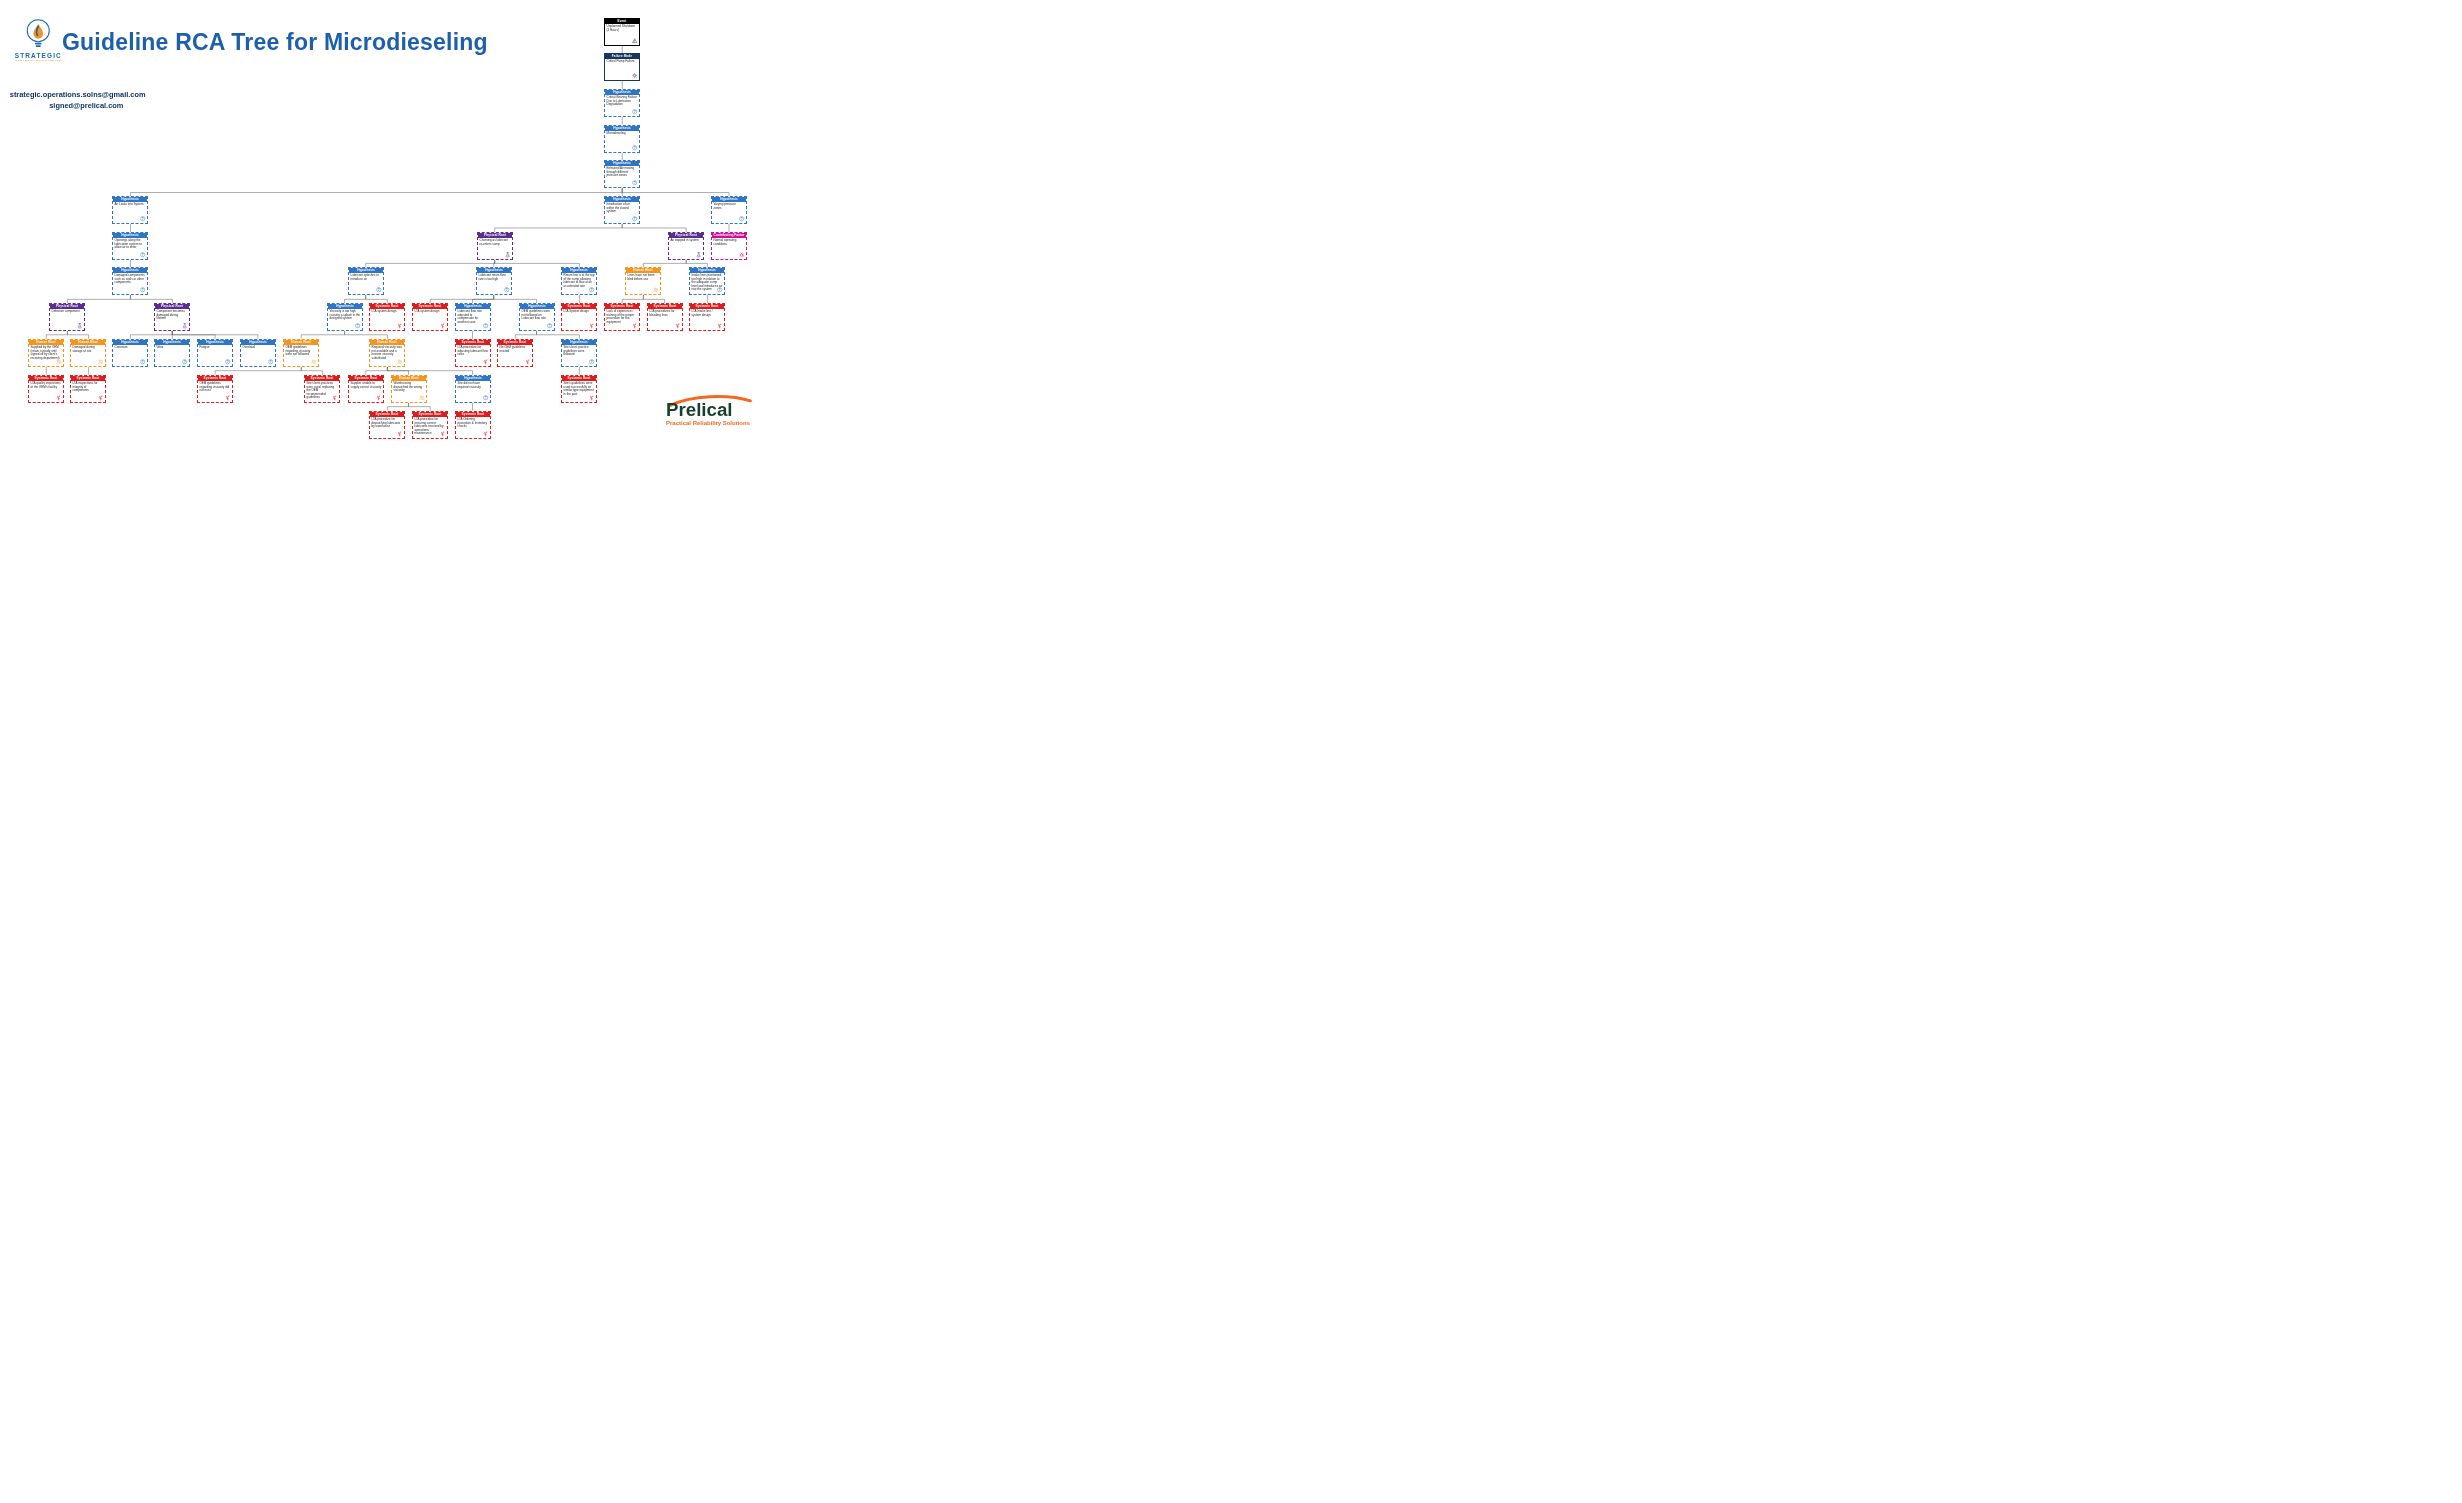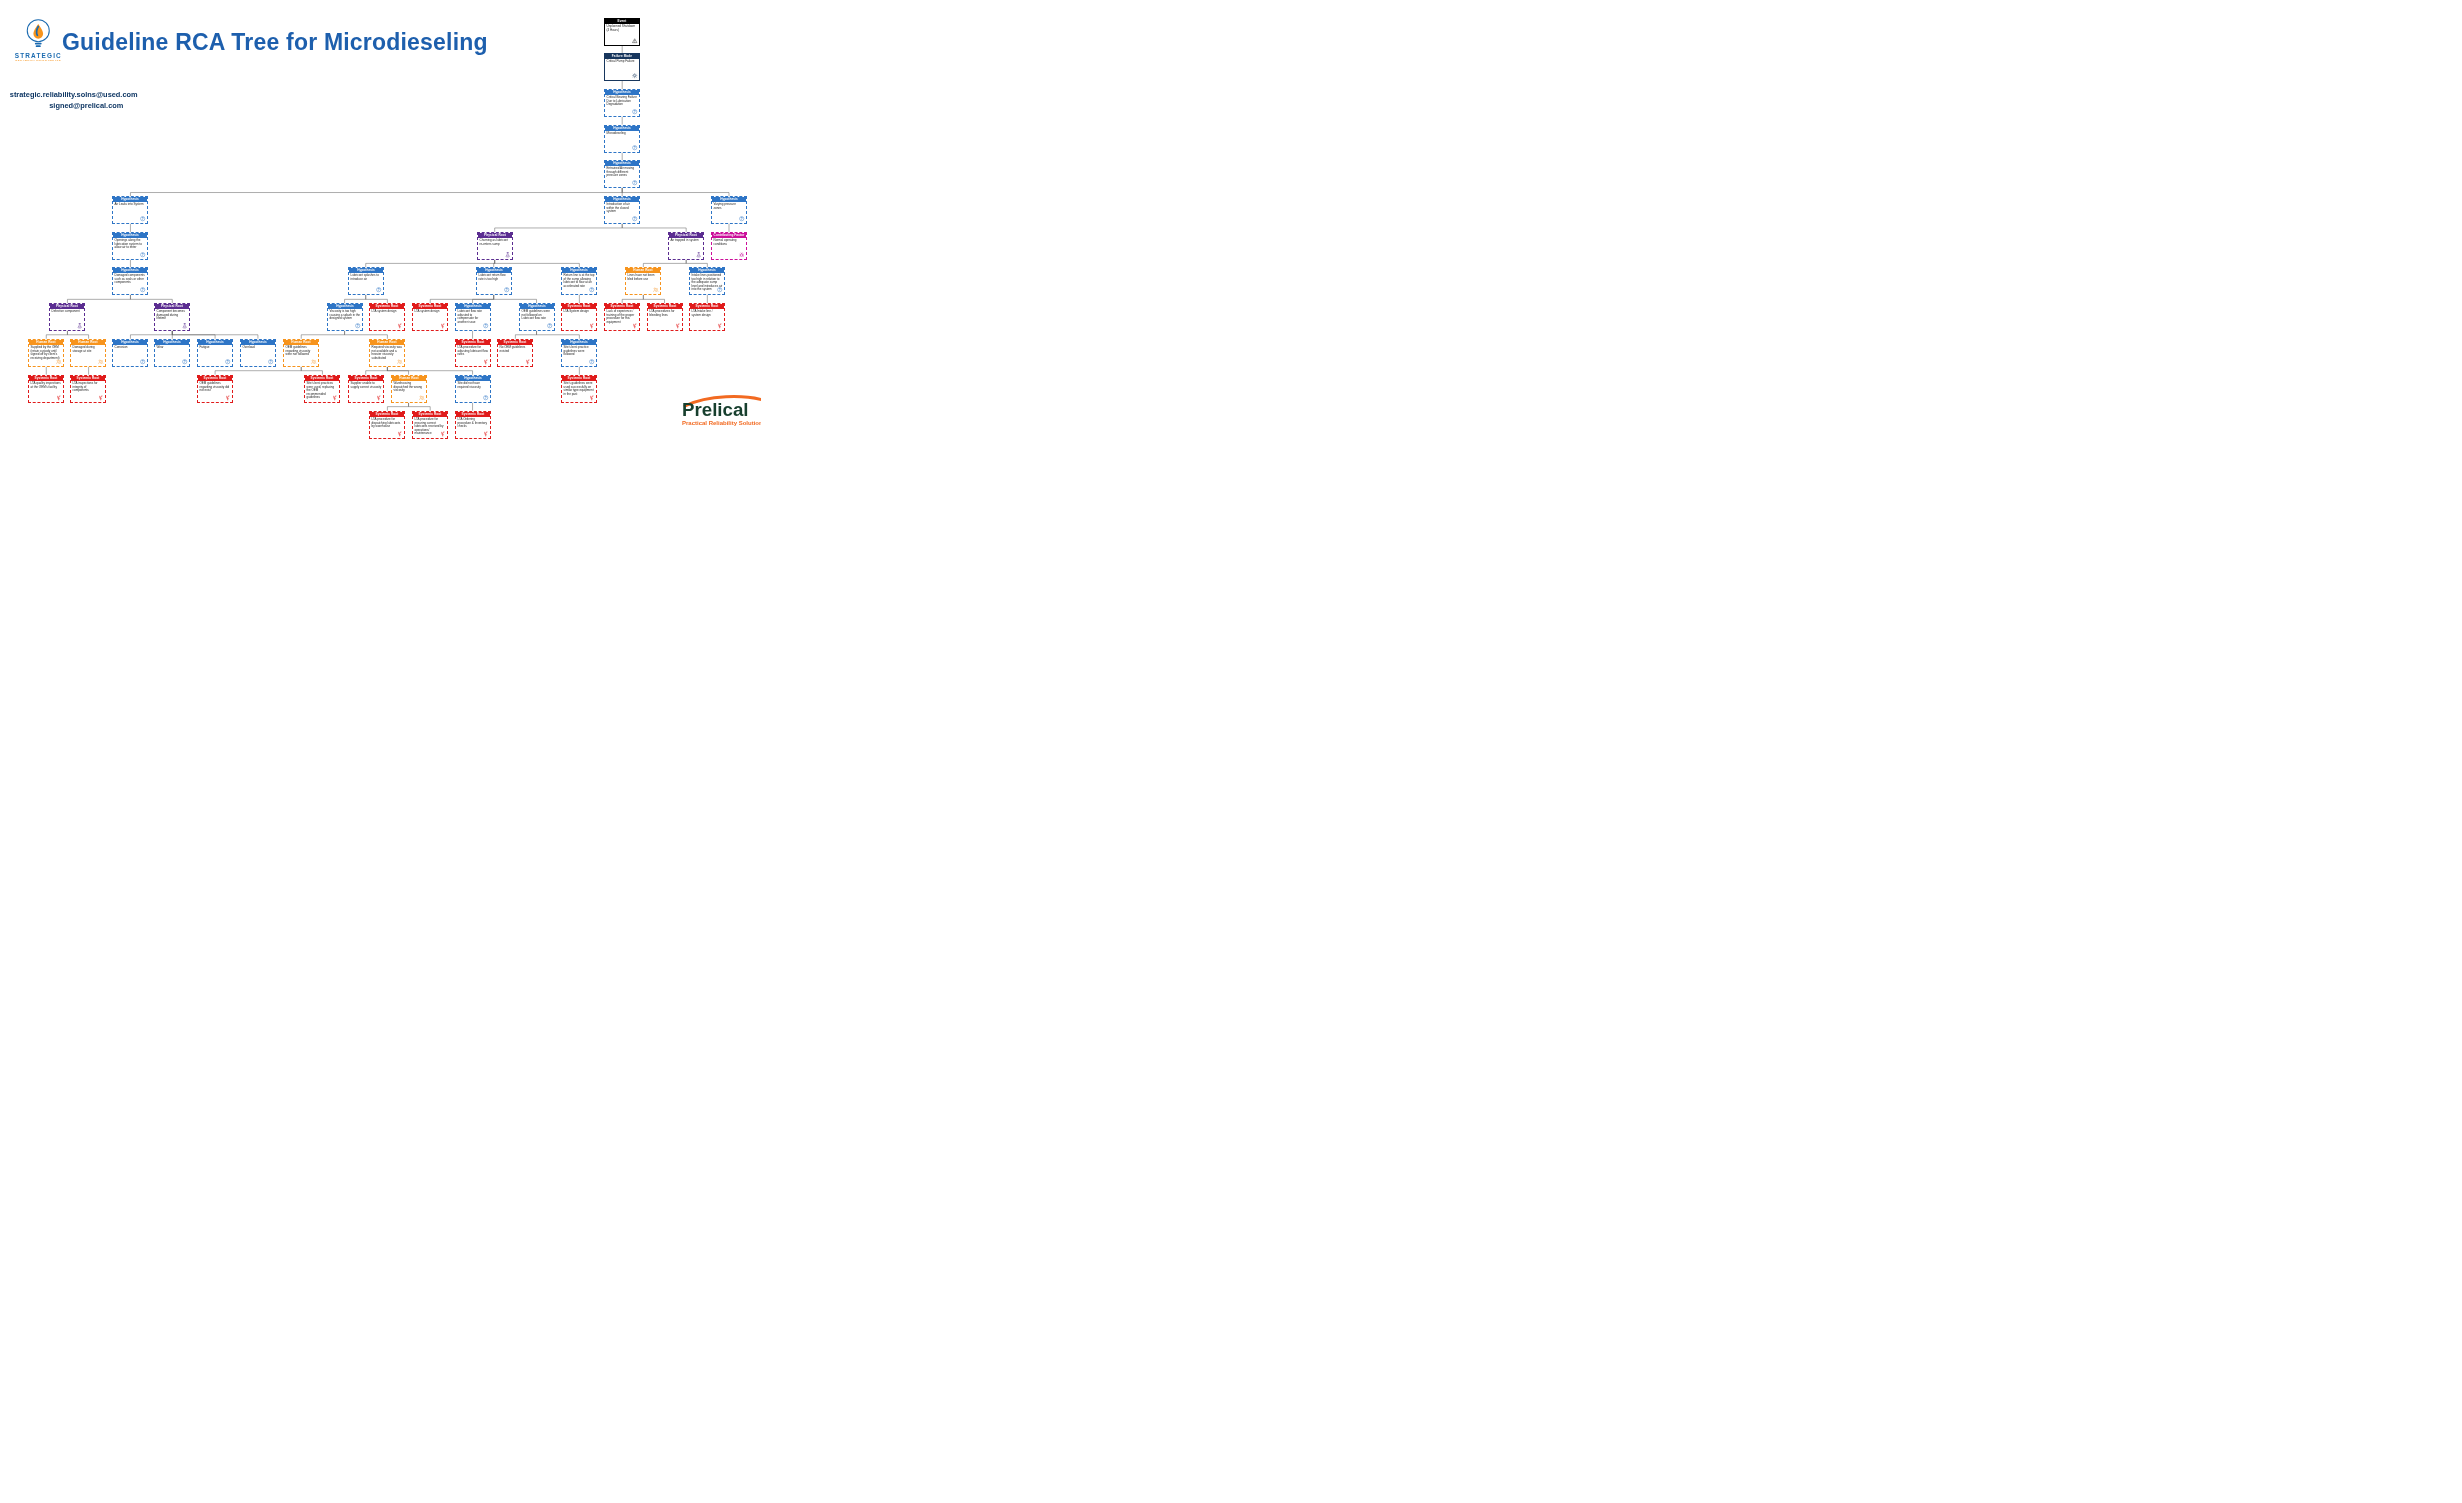--- a/index.html
+++ b/index.html
@@ -11,21 +11,21 @@
   .brand svg { display:block; margin:0 auto; }
   .brand-name { font-size:6.4px; font-weight:bold; color:#1a6ab0; letter-spacing:1.2px; margin-top:1px; }
   .brand-sub { font-size:2.3px; font-weight:bold; color:#f7941d; letter-spacing:0.5px; margin-top:0.5px; }
 
   .page-title { position:absolute; left:62px; top:28.6px; margin:0; font-size:23px; font-weight:800; color:#1d5fad; letter-spacing:0.2px; white-space:nowrap; }
 
   .emails { position:absolute; left:9.8px; top:89px; width:153px; font-size:7.4px; font-weight:bold; color:#0f3764; line-height:1.5; }
   .emails .line2 { text-align:center; }
 
   
-  .prelical { position:absolute; left:666px; top:393px; width:88px;margin-left:16px; }
+  .prelical { position:absolute; left:666px; top:393px; width:88px; }
   .prelical svg { display:block; margin-bottom:-7.9px; }
   .prelical-name { font-size:18.7px; font-weight:800; color:#173f2e; line-height:1.05; }
   .prelical-tag { font-size:6px; font-weight:bold; color:#f26a21; margin-top:0.5px; }
 
   
   #connectors { position:absolute; left:0; top:0; z-index:1; }
   #tree { position:absolute; left:0; top:0; width:100%; height:100%; z-index:2; }
   .node { position:absolute; width:36px; height:27.6px; background:#fff; box-sizing:border-box;
           border:0.8px dashed #999; z-index:2; }
   .node .hdr { height:4.9px; color:#fff; font-size:3.1px; font-weight:bold;
@@ -49,21 +49,21 @@
         <rect x="29" y="64.5" width="12" height="4" rx="2" fill="#1a6ab0"></rect>
       </svg>
     </span>
     <div class="brand-name">STRATEGIC</div>
     <div class="brand-sub">RELIABILITY SOLUTIONS LTD</div>
   </div>
 
   <h1 class="page-title">Guideline RCA Tree for Microdieseling</h1>
 
   <div class="emails">
-    <div class="line1">strategic.reliability.solns@used.com</div>
+    <div class="line1">strategic.operations.solns@gmail.com</div>
     <div class="line2">signed@prelical.com</div>
   </div>
 
   <svg id="connectors" width="761" height="451" viewBox="0 0 1546 916">
       <path d="M1264 93 L1264 108" fill="none" stroke="#5a5a5a" stroke-width="1"></path>
       <path d="M1264 164 L1264 181" fill="none" stroke="#5a5a5a" stroke-width="1"></path>
       <path d="M1264 237 L1264 253" fill="none" stroke="#5a5a5a" stroke-width="1"></path>
       <path d="M1264 309 L1264 325" fill="none" stroke="#5a5a5a" stroke-width="1"></path>
       <path d="M1264 381 L1264 391 L265 391 L265 399" fill="none" stroke="#5a5a5a" stroke-width="1"></path>
       <path d="M1264 381 L1264 399" fill="none" stroke="#5a5a5a" stroke-width="1"></path>

